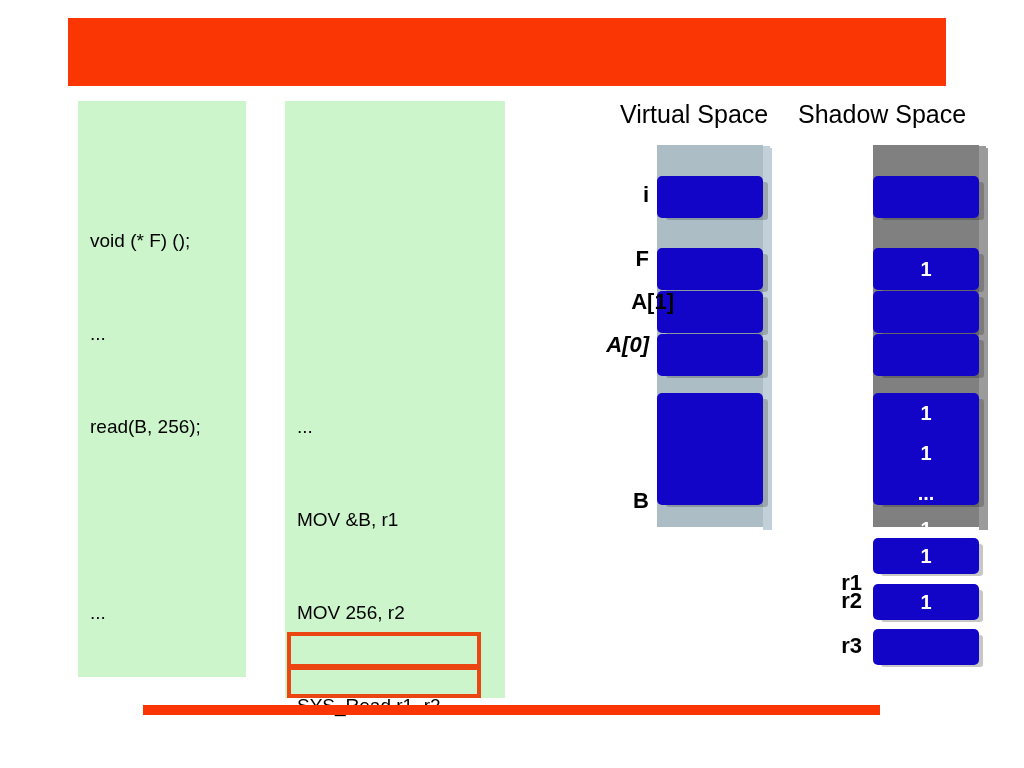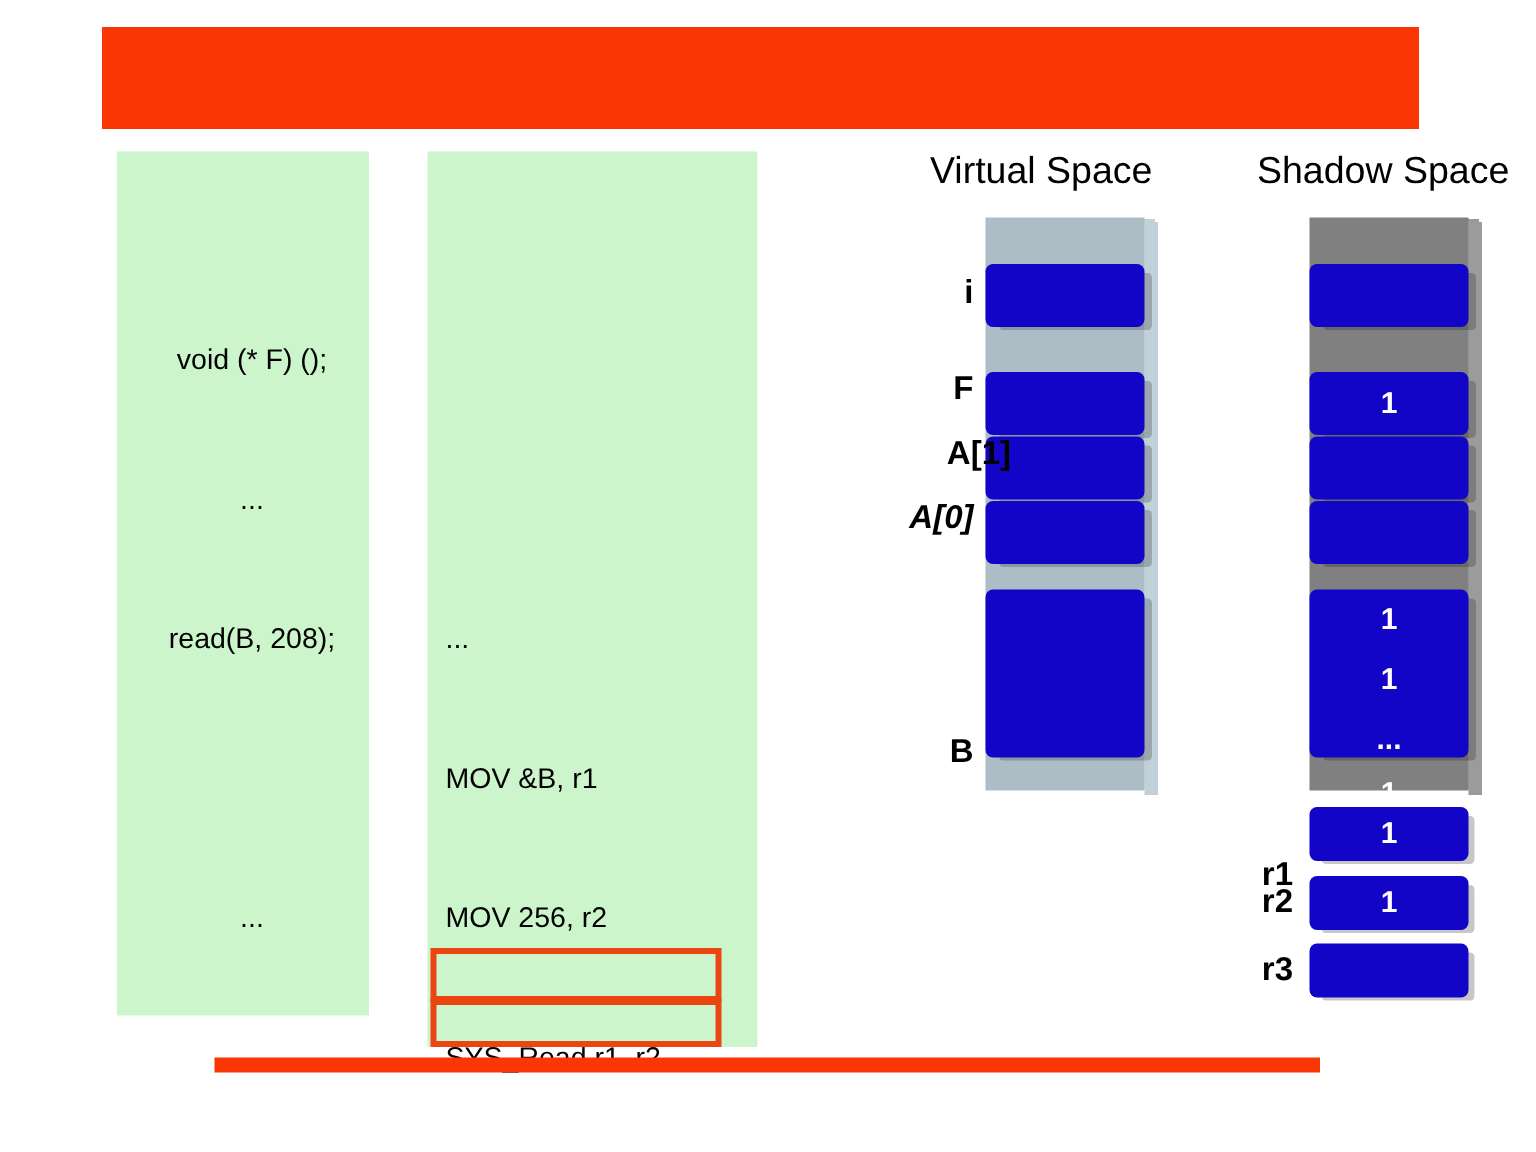--- a/index.html
+++ b/index.html
@@ -41,21 +41,20 @@
     font-size: 19px;
     line-height: 31px;
     white-space: pre;
   }
   #source-panel {
     left: 78px;
     top: 101px;
     width: 168px;
     height: 576px;
     padding: 0;
-    text-align: center;
   }
   #asm-panel {
     left: 285px;
     top: 101px;
     width: 220px;
     height: 597px;
   }
   .code-lines {
     position: relative;
   }
@@ -88,21 +87,21 @@
   }
 
   
   .space-title {
     position: absolute;
     font-size: 25px;
     color: #000000;
     white-space: nowrap;
   }
   #virtual-title { left: 620px; top: 100px; }
-  #shadow-title  { left: 838px; top: 100px; }
+  #shadow-title  { left: 798px; top: 100px; }
 
   .mem-column {
     position: absolute;
     width: 106px;
   }
   #virtual-column {
     left: 657px;
     top: 145px;
     height: 382px;
     background: #adbdc6;
@@ -180,21 +179,21 @@
 </style>
 </head>
 <body>
 
 <div id="top-banner"></div>
 
 <div id="source-panel" class="code-panel">
   <div class="code-lines">
     <div class="code-line">void (* F) ();</div>
     <div class="code-line">...</div>
-    <div class="code-line">read(B, 208);</div>
+    <div class="code-line">read(B, 256);</div>
     <div class="code-line blank"></div>
     <div class="code-line">...</div>
     
     
     
     
     
     
     
     

